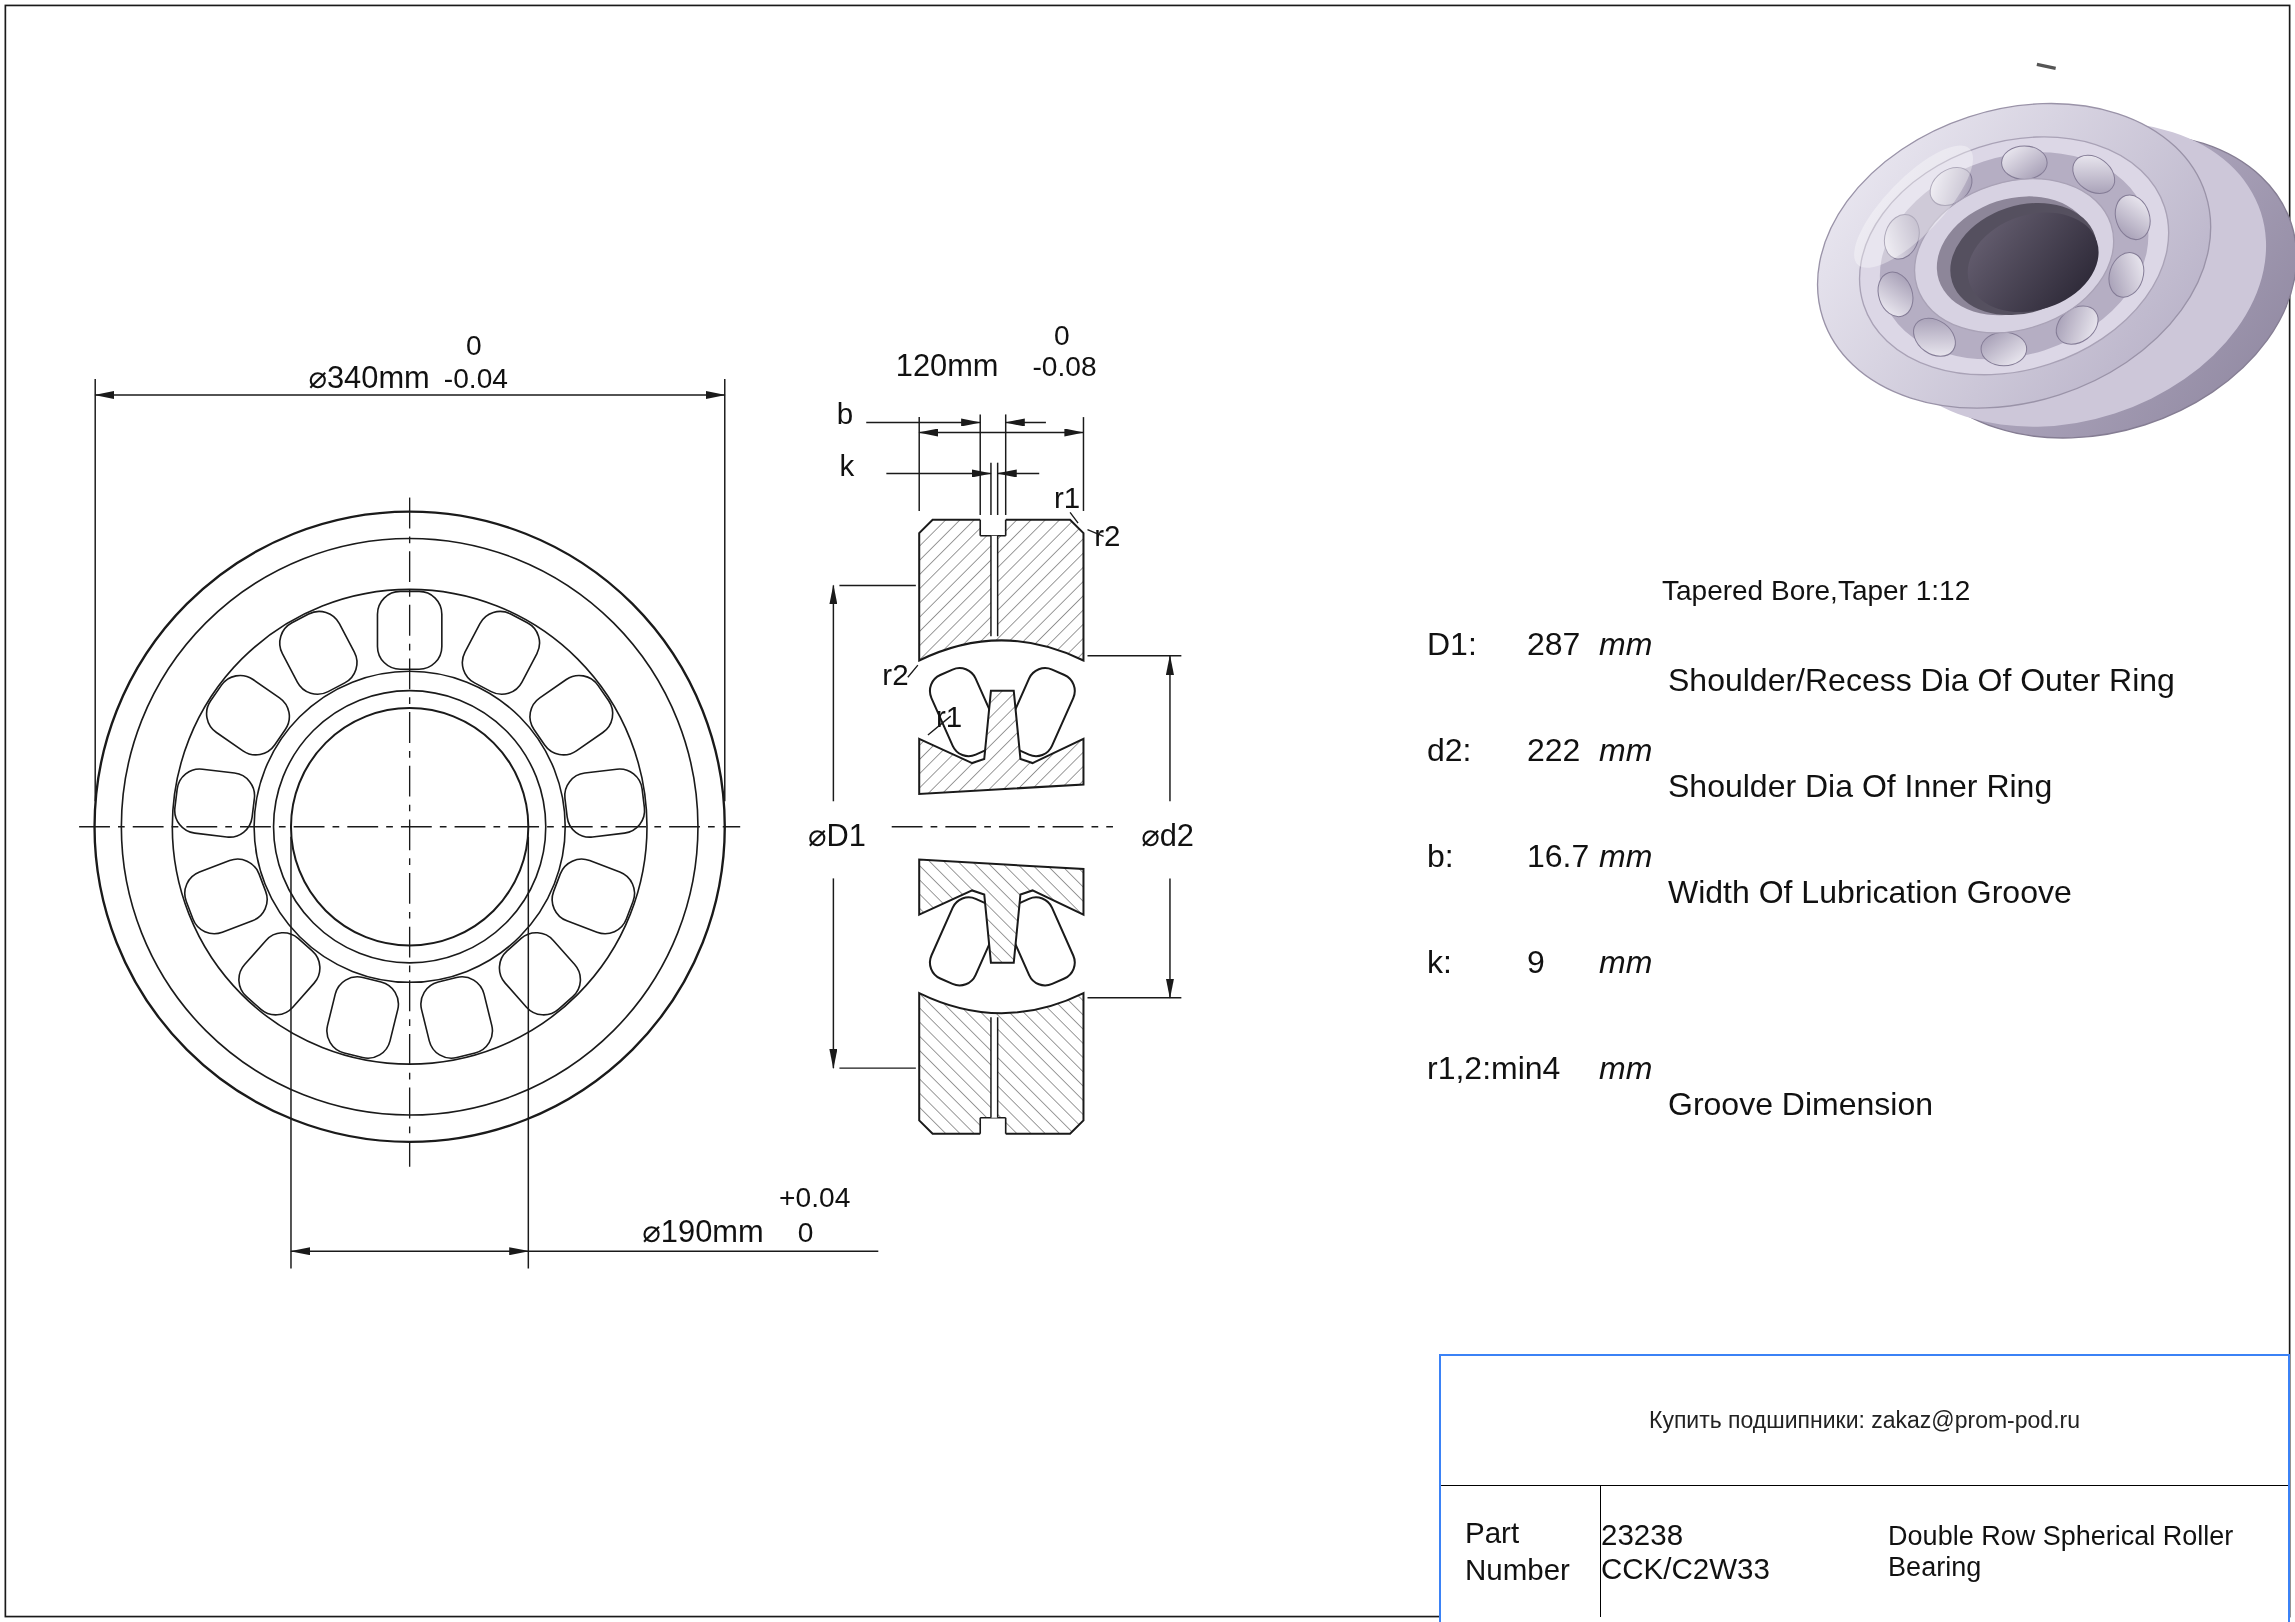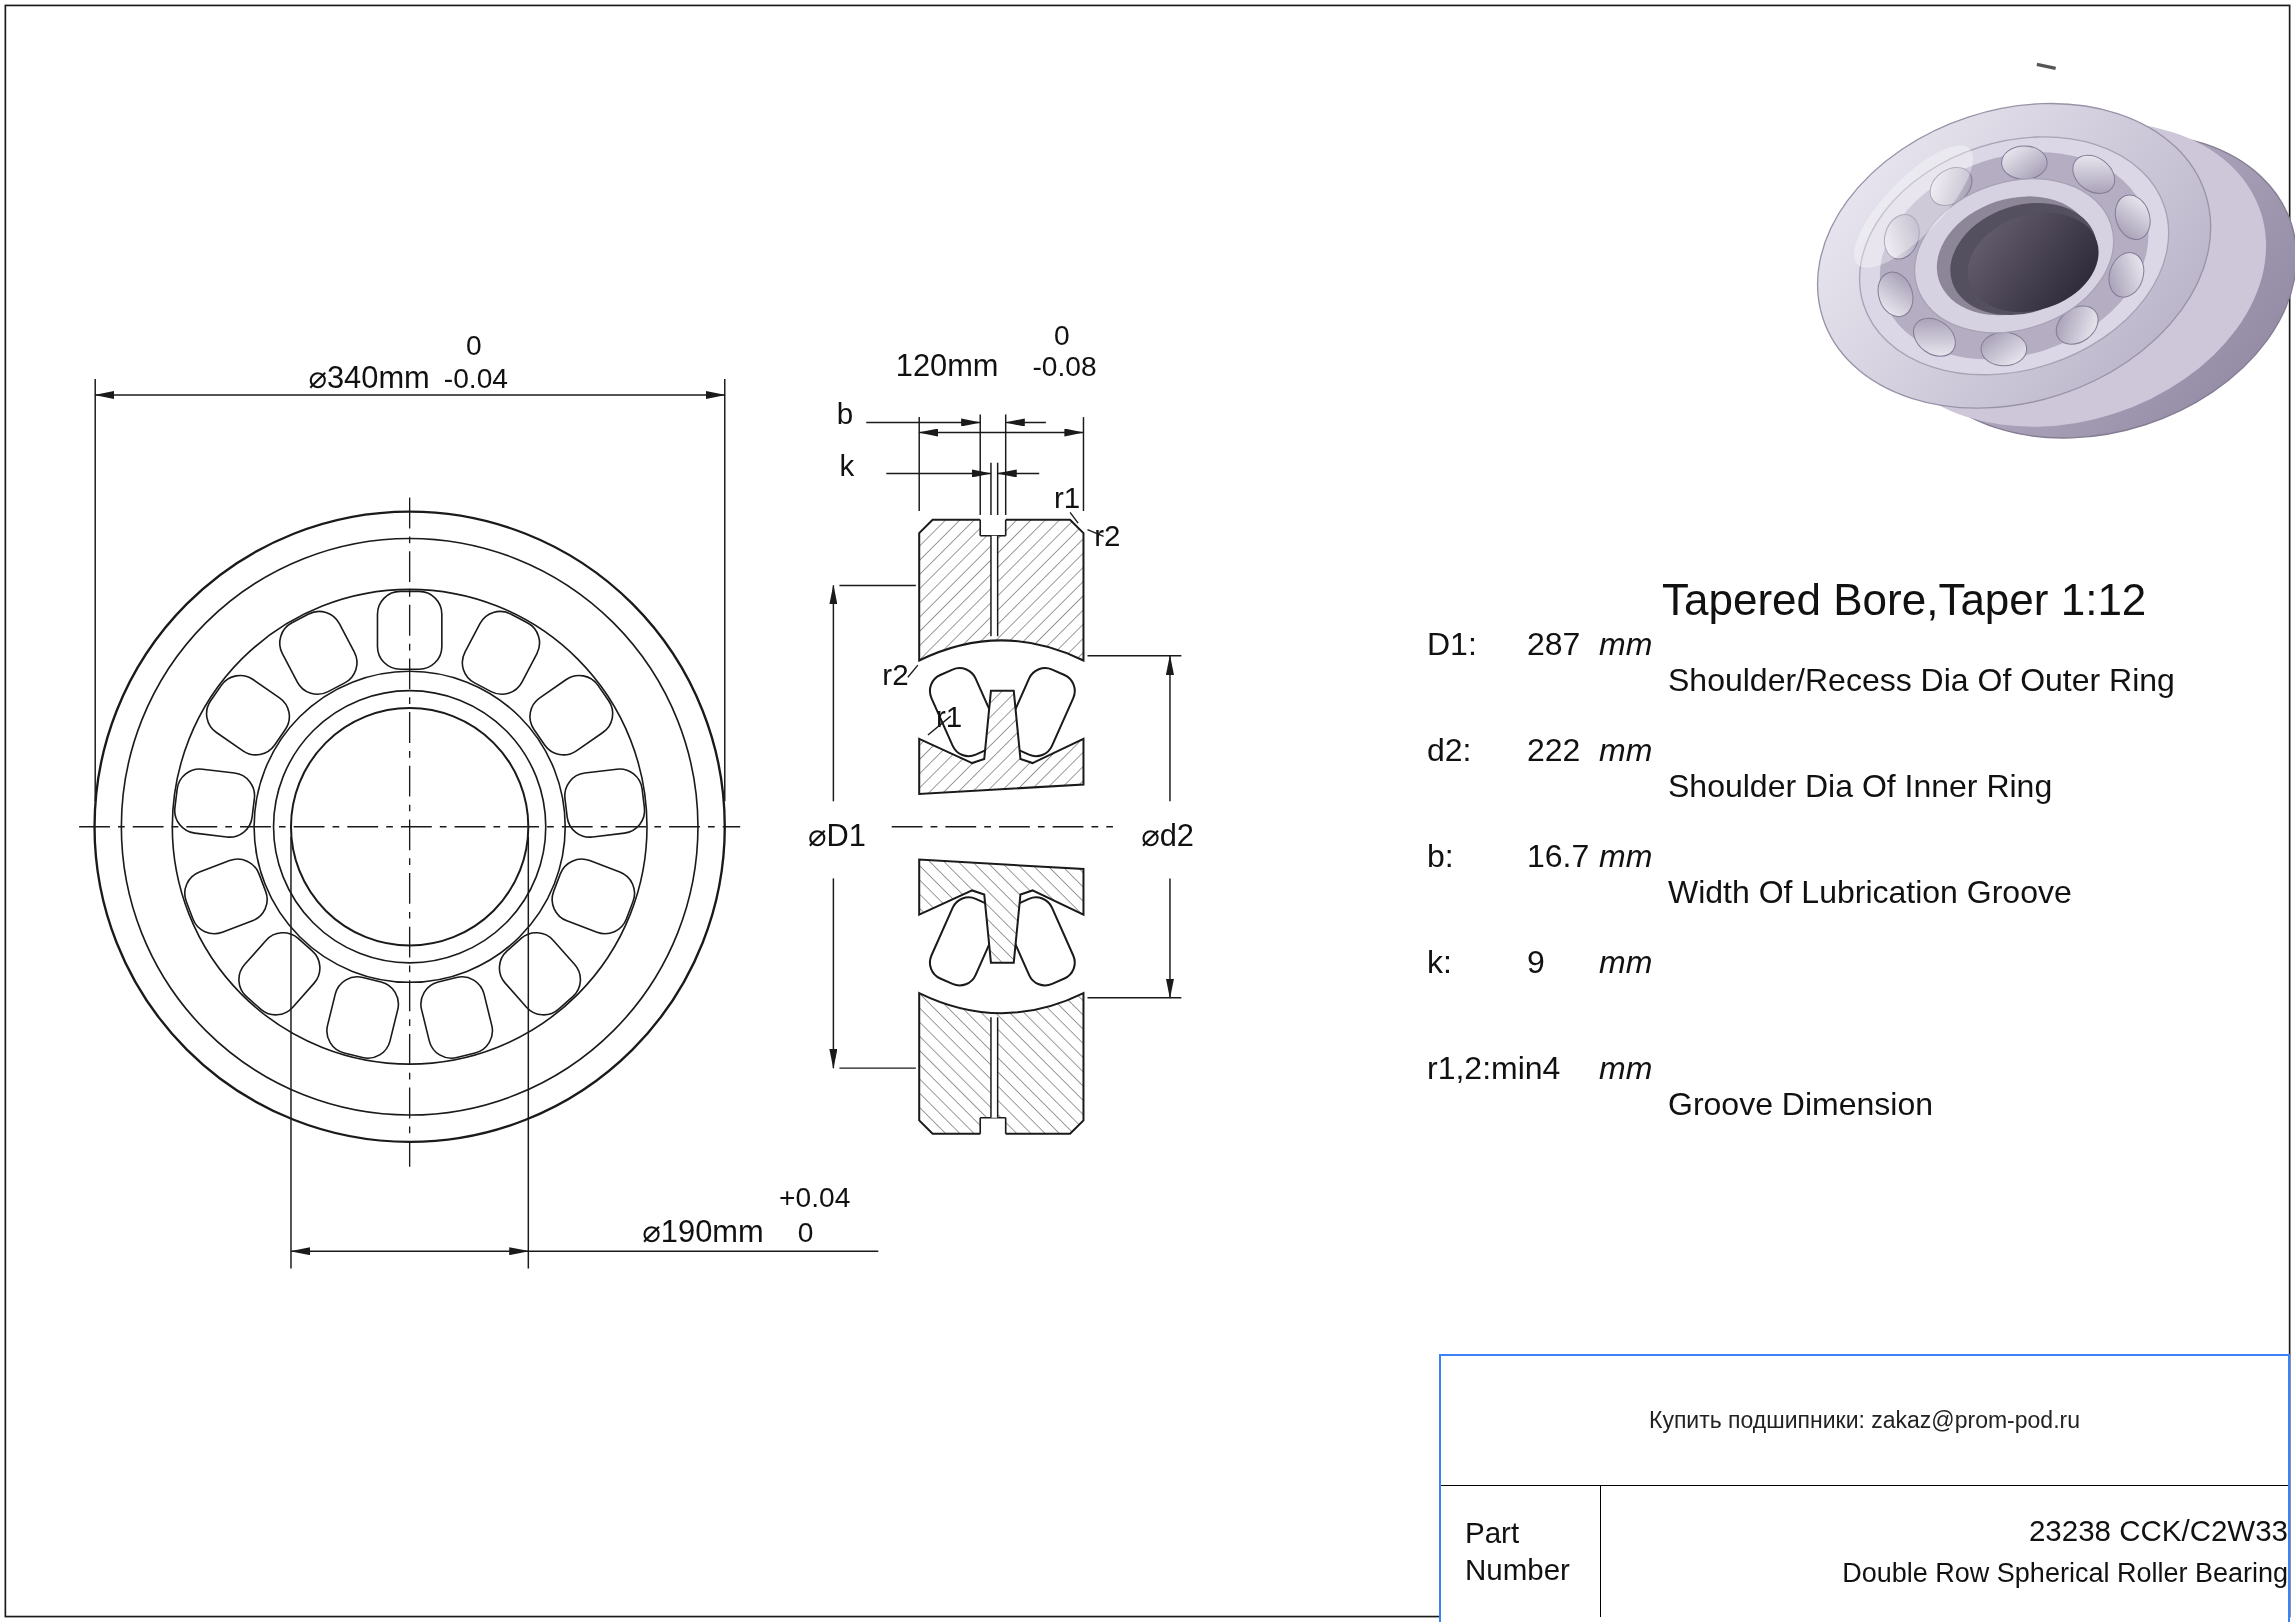--- a/index.html
+++ b/index.html
@@ -5,38 +5,38 @@
   html,body{margin:0;padding:0;background:#ffffff;}
   body{width:2295px;height:1622px;position:relative;overflow:hidden;
        font-family:"Liberation Sans","DejaVu Sans",sans-serif;color:#111;}
   #drawing{position:absolute;left:0;top:0;}
   #drawing text{font-family:"Liberation Sans","DejaVu Sans",sans-serif;fill:#111;}
   .dimtxt{font-size:46px;}
   .toltxt{font-size:42px;}
   .lbltxt{font-size:44px;}
 
   
-  #taper-note{position:absolute;left:1662px;top:575px;font-size:44px;white-space:nowrap;}
+  #taper-note{position:absolute;left:1662px;top:575px;font-size:28px;white-space:nowrap;}
   #spec-rows{position:absolute;left:1408px;top:591px;width:885px;}
   .spec-row{position:relative;height:106px;}
   .spec-row span{position:absolute;top:50%;transform:translateY(-50%);font-size:32px;white-space:nowrap;}
   .sr-label{left:19px;}
   .sr-value{left:119px;}
   .sr-unit{left:191px;font-style:italic;}
   .sr-desc{left:260px;margin-top:36px;}
 
   
   #title-block{position:absolute;left:1439px;top:1354px;width:851px;height:310px;
                border:2px solid #3b82f6;box-sizing:border-box;background:#fff;}
   .tb-top{height:130px;border-bottom:1.3px solid #000;box-sizing:border-box;
           display:flex;align-items:center;justify-content:center;font-size:23px;color:#222;}
   .tb-bottom{display:flex;height:131px;}
   .tb-part-label{width:160px;border-right:1.3px solid #000;box-sizing:border-box;
                  display:flex;align-items:center;padding-left:24px;font-size:29.5px;line-height:1.25;}
-  .tb-part-info{flex:1;display:flex;flex-direction:column;align-items:flex-end;justify-content:center;gap:10.7px;}
+  .tb-part-info{flex:1;display:flex;flex-direction:row;align-items:center;justify-content:center;gap:10.7px;}
   .tb-part-number{font-size:29.5px;}
   .tb-part-desc{font-size:27px;margin-left:44px;}
 </style>
 </head>
 <body>
 
 <svg id="drawing" width="2295" height="1622" viewBox="0 0 3423 2419" xmlns="http://www.w3.org/2000/svg" xmlns:xlink="http://www.w3.org/1999/xlink">
   <defs>
     <marker id="arr" viewBox="0 0 20 8" refX="19" refY="4" markerWidth="30" markerHeight="12" markerUnits="userSpaceOnUse" orient="auto-start-reverse">
       <path d="M0,0 L20,4 L0,8 z" fill="#1a1a1a"></path>

